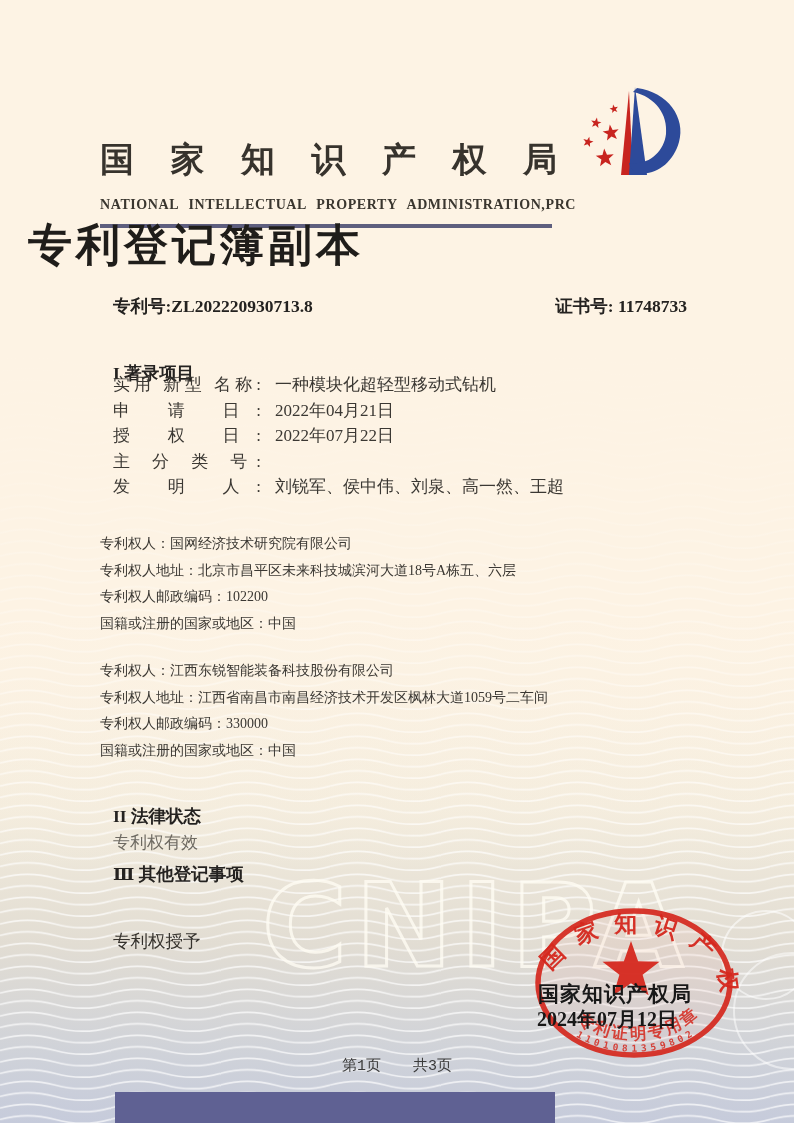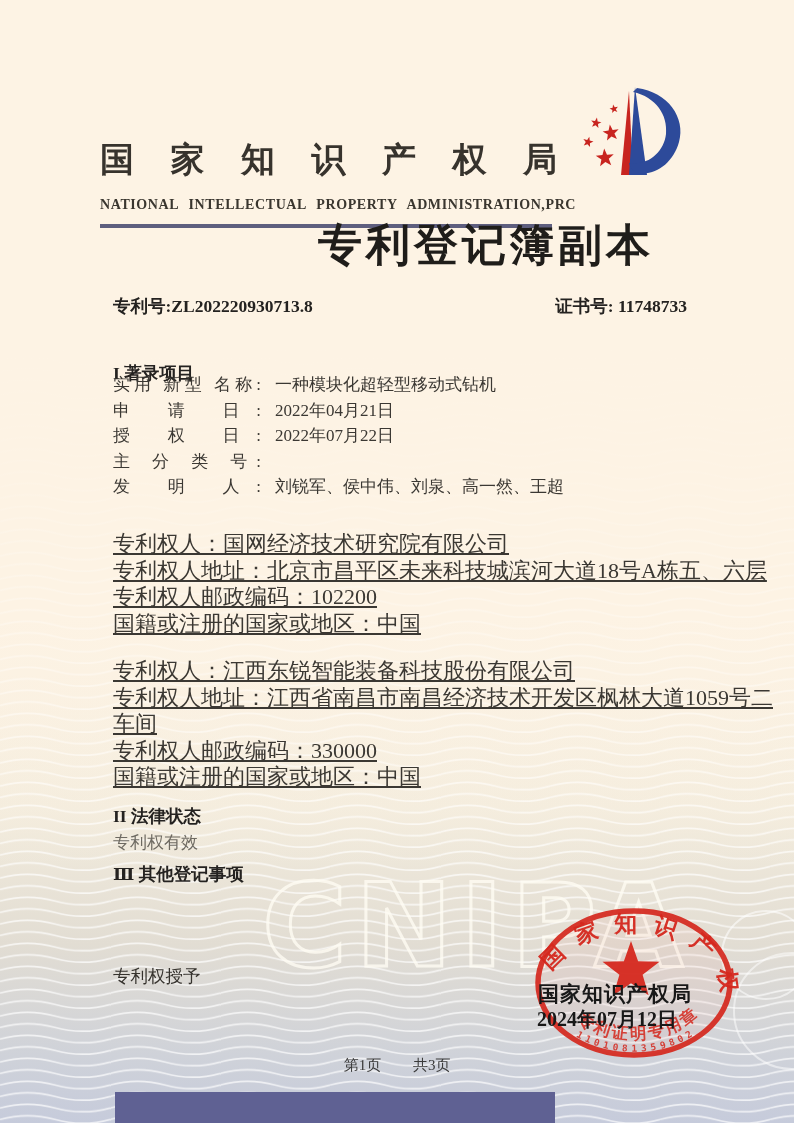--- a/index.html
+++ b/index.html
@@ -26,64 +26,64 @@
 
   
   .header { position:absolute; left:100px; top:100px; width:470px;margin-top:37px; }
   .agency-cn { font-size:34px; font-weight:700; letter-spacing:14px; color:#37332d; white-space:nowrap; }
   .agency-en { margin-top:14px; font-size:14px; font-weight:700; letter-spacing:0.6px; word-spacing:6px; color:#3a362f; white-space:nowrap; }
   .divider { margin-top:11px; width:452px; height:4px; background:#5e5e7e; }
 
   .logo { position:absolute; left:568px; top:82px; }
 
   .doc-title {
-    position:absolute; left:0; top:216px; width:654px; text-align:right;
+    position:absolute; left:0; top:216px; width:654px; text-align:left;
     padding-left:28px; font-size:44px; font-weight:700; letter-spacing:4px; color:#1f1d1a;
   }
 
   .meta-line {
     position:absolute; left:113px; top:294px; width:574px;
     display:flex; justify-content:space-between;
     font-size:17.5px; font-weight:700; color:#242220; white-space:pre;text-align:center;
   }
 
   .sec-heading { position:absolute; left:113px; font-size:17.5px; font-weight:700; color:#242220; }
   .h-biblio { top:361px;font-family:Liberation Serif, serif; }
   .h-legal  { top:804px; }
   .h-other  { top:862px; }
 
   .biblio { position:absolute; left:113px; top:372px; font-size:17px; }
   .biblio-row { display:flex; line-height:25.6px; }
   .biblio-label { width:148px; text-align:justify; text-align-last:justify; white-space:normal; }
   .biblio-value { margin-left:14px; white-space:pre; }
 
-  .patentee { position:absolute; left:113px; font-size:22px; line-height:26.6px;text-decoration:underline; }
+  .patentee { position:absolute; left:100px; font-size:14px; line-height:26.6px; }
   .p1 { top:531px; } .p2 { top:658px; }
 
   .legal-status { position:absolute; left:113px; top:831px; font-size:17px; color:#6e6a62; }
-  .grant-line   { position:absolute; left:113px; top:964px; font-size:17.5px; color:#35322d;font-family:Liberation Mono, monospace; }
+  .grant-line   { position:absolute; left:113px; top:929px; font-size:17.5px; color:#35322d;font-family:Liberation Mono, monospace; }
 
   
   .watermark {
     position:absolute; left:262px; top:868px; z-index:3;
     font-family:"DejaVu Sans","Liberation Sans",sans-serif;
     font-size:116px; font-weight:700; letter-spacing:8px; line-height:1;
     color:transparent; -webkit-text-stroke:3px rgba(255,252,244,0.78);
   }
 
   
   .seal { position:absolute; left:528px; top:902px; z-index:4; }
   .stamp-issuer { position:absolute; left:538px; top:980px; z-index:5; font-size:21px; font-weight:600; color:#181818; letter-spacing:1px; white-space:nowrap; }
   .stamp-date   { position:absolute; left:537px; top:1006px; z-index:5; font-size:20px; font-weight:600; color:#181818; white-space:nowrap; }
 
   .footer {
     position:absolute; left:0; top:1056px; width:794px; z-index:5;
     text-align:center; font-size:15px; color:#3a3a3a;
   }
-  .footer span { margin:0 14px; }
+  .footer span { margin:0 14px;font-family:Liberation Mono, monospace; }
 
   .bottom-bar { position:absolute; left:115px; top:1092px; width:440px; height:31px; background:#5f6193; z-index:4; }
 </style>
 </head>
 <body>
 
 <div class="page">
 
   <svg class="waves" width="794" height="780" viewBox="0 0 794 780">
     <defs>

